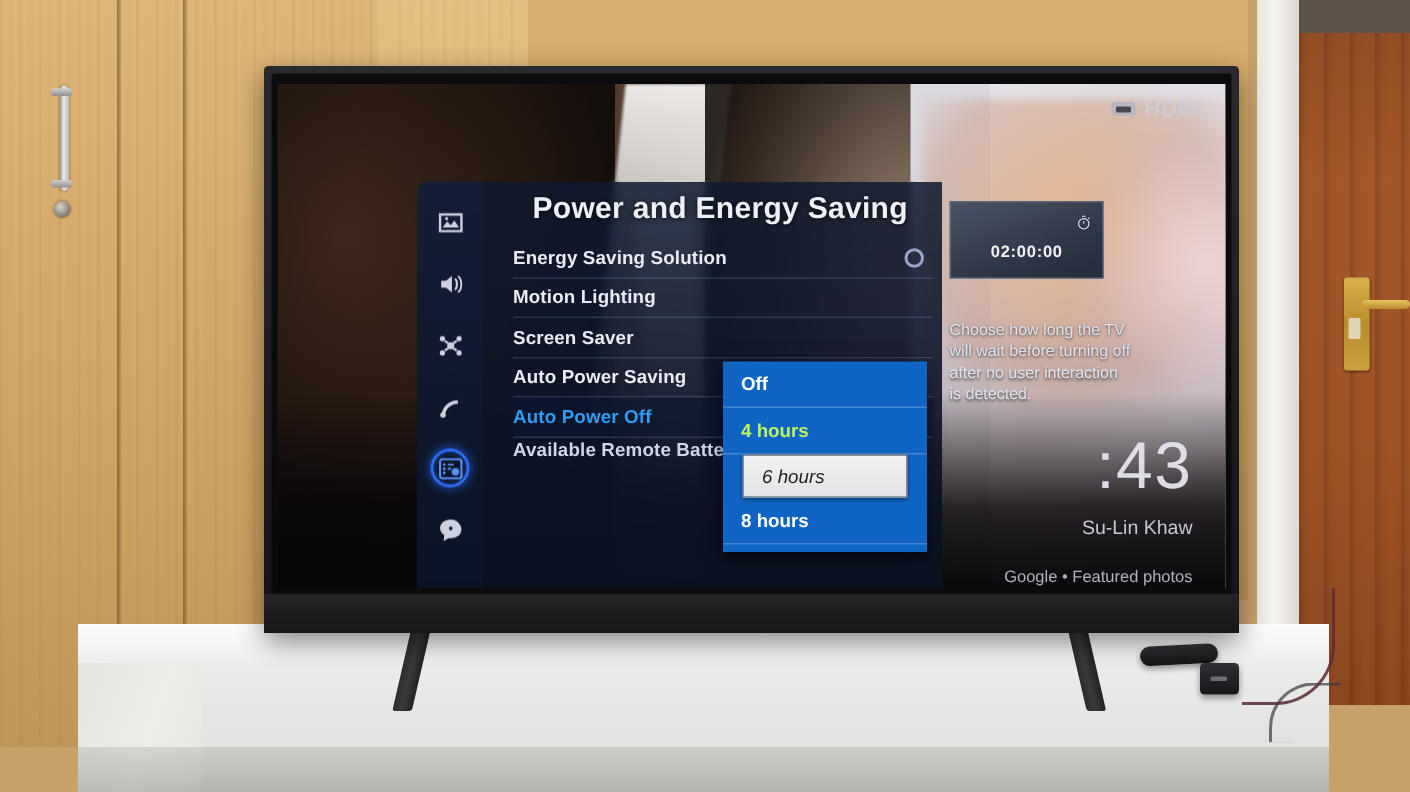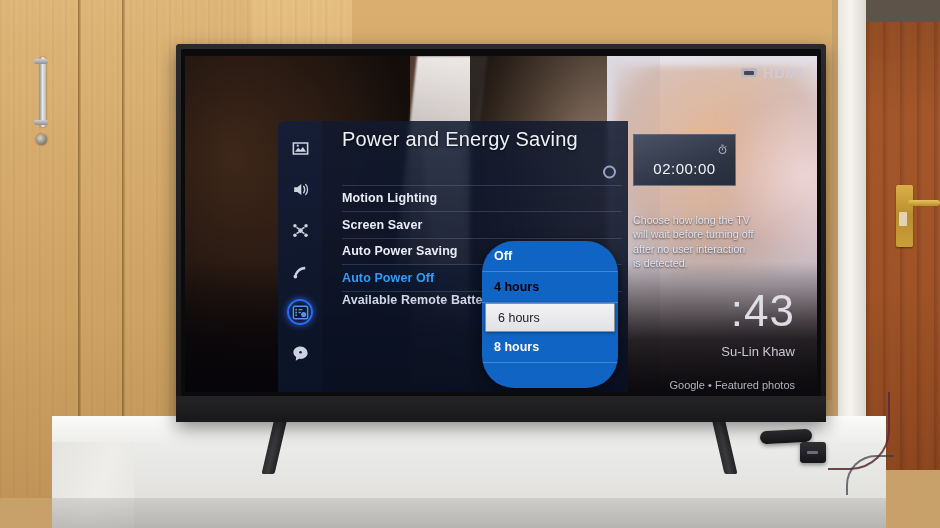--- a/index.html
+++ b/index.html
@@ -186,22 +186,22 @@
   }
   .rail-ico svg { width:19px; height:19px; fill:#dfe2ee; opacity:.92; }
   .rail-ico.active { }
   .rail-ico.active .ring {
     position:absolute; inset:0; border:2px solid #2a6cf5; border-radius:50%;
     box-shadow:0 0 7px rgba(42,108,245,.85), inset 0 0 5px rgba(42,108,245,.5);
   }
   .rail-ico.active svg { fill:#5f9bff; }
 
   .panel-title {
-    position:absolute; left:157px; top:72px;
-    color:#eef0f8; font-size:20px; font-weight:400; letter-spacing:.2px;
+    position:absolute; left:170px; top:72px;
+    color:#eef0f8; font-size:20px; font-weight:700; letter-spacing:.2px;
     text-shadow:0 1px 3px rgba(0,0,0,.7);
   }
 
   .rows { position:absolute; left:157px; top:103px; width:280px; }
   .row {
     position:relative; height:26.5px; display:flex; align-items:center;
     border-bottom:1px solid rgba(160,180,220,.20);
     padding-right:8px;
   }
   .row-label { font-size:12.5px; color:#e9ecf6; font-weight:600; letter-spacing:.1px; white-space:nowrap; }
@@ -220,50 +220,50 @@
     position:absolute; right:36px; top:50%; transform:translateY(-50%);
     width:74px; height:1.5px; background:#7e93c4; opacity:.85;
   }
   .slider-val {
     position:absolute; right:6px; top:50%; transform:translateY(-50%);
     font-size:11px; color:#a8b4d2;
   }
 
   
   .dropdown {
-    position:absolute; left:297px; top:185px; width:136px; height:147px;
+    position:absolute; left:297px; top:185px; width:136px; height:127px;
     background:#1064c4;
     box-shadow:0 3px 12px rgba(0,0,0,.5);
     overflow:hidden;
-    border-radius:32px;
   }
   .dd-item {
     height:31px; display:flex; align-items:center; padding-left:12px;
     font-size:12.5px; color:#ffffff; font-weight:700;
     border-bottom:1px solid rgba(255,255,255,.22);
     position:relative;
   }
-  .dd-item.current { color:#000000; font-weight:700; }
+  .dd-item.current { color:#bef264; font-weight:700; }
   .dd-item.highlight {
     background:linear-gradient(180deg,#f2f1f3,#e2e1e5);
     color:#1d1d22; font-weight:400;
     border:1px solid #8d8d95; border-bottom:1px solid #8d8d95;
-    margin:0 3px; height:29px; border-radius:1px;
+    margin:0 13px; height:29px; border-radius:1px;
     box-shadow:0 1px 3px rgba(0,0,0,.35);
+    font-style:italic;
   }
 
   
   .info-pane { position:absolute; left:443px; top:65px; width:130px; height:271px; }
   .timer-card {
     position:absolute; left:5px; top:13px; width:103px; height:52px;
     background:linear-gradient(160deg,#4a5366 0%,#3b4354 35%,#2c3444 70%,#262d3c 100%);
     border:1px solid rgba(190,200,220,.35);
     display:flex; align-items:center; justify-content:center;
   }
-  .timer-text { color:#f2f3f8; font-size:15px; font-weight:400; letter-spacing:.5px;margin-top:16px; }
+  .timer-text { color:#f2f3f8; font-size:11px; font-weight:700; letter-spacing:.5px;margin-top:16px; }
   .stopwatch {
     position:absolute; right:7px; top:6px; width:11px; height:11px;
   }
   .stopwatch svg { width:11px; height:11px; fill:none; stroke:#e6e8f0; stroke-width:1.6; }
   .info-desc {
     position:absolute; left:5px; top:78px; width:122px;
     color:#dde2f0; font-size:10.7px; line-height:14.4px;
     text-shadow:0 1px 2px rgba(0,0,0,.65);
     margin-top:14px;
   }
@@ -400,20 +400,21 @@
             <path d="M12 3C6.9 3 3 6.3 3 10.4c0 2.4 1.4 4.5 3.5 5.9L6 21l4.2-2.3c.6.1 1.2.1 1.8.1 5.1 0 9-3.3 9-7.4S17.1 3 12 3z"></path>
             <circle cx="12" cy="10.5" r="1.6" fill="#16203a"></circle>
           </svg>
       </div>
     </div>
 
     <div class="panel-title">Power and Energy Saving</div>
 
     <div class="rows">
       <div class="row">
+        <span class="row-label">Energy Saving Solution</span>
         <span class="toggle-circle"></span>
       </div>
       <div class="row">
         <span class="row-label">Motion Lighting</span>
       </div>
       <div class="row">
         <span class="row-label">Screen Saver</span>
       </div>
       <div class="row">
         <span class="row-label">Auto Power Saving</span>

